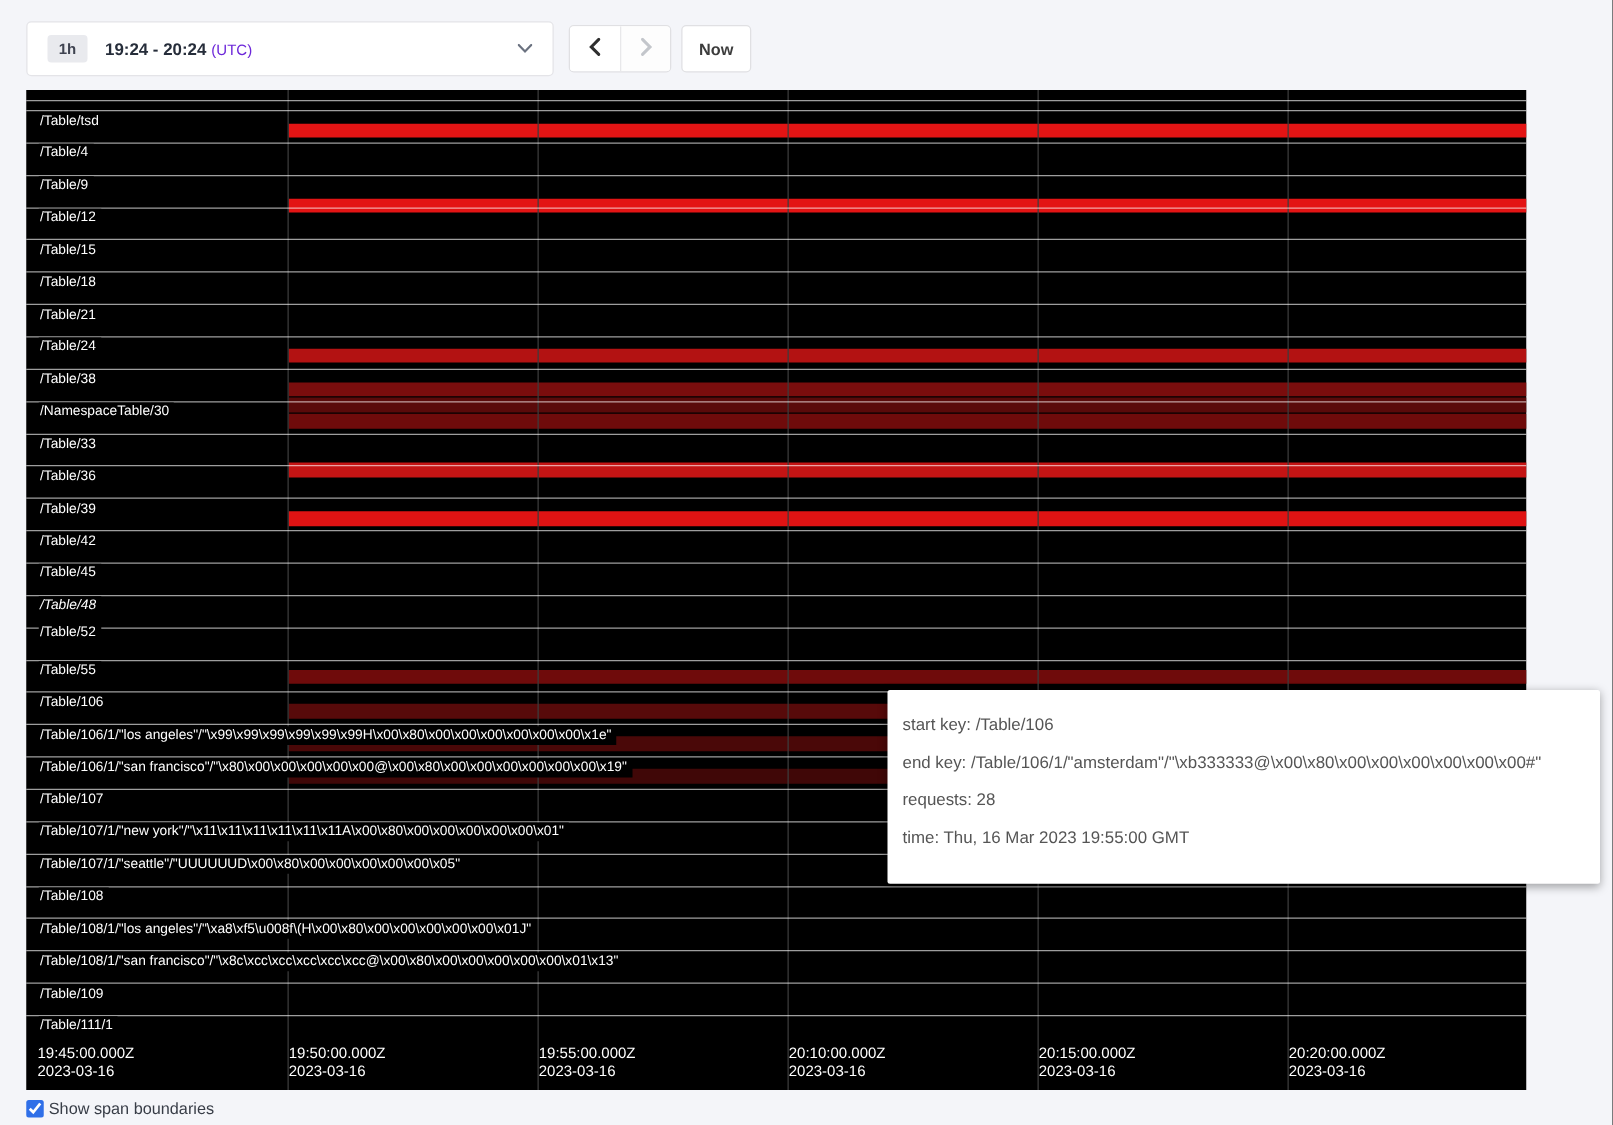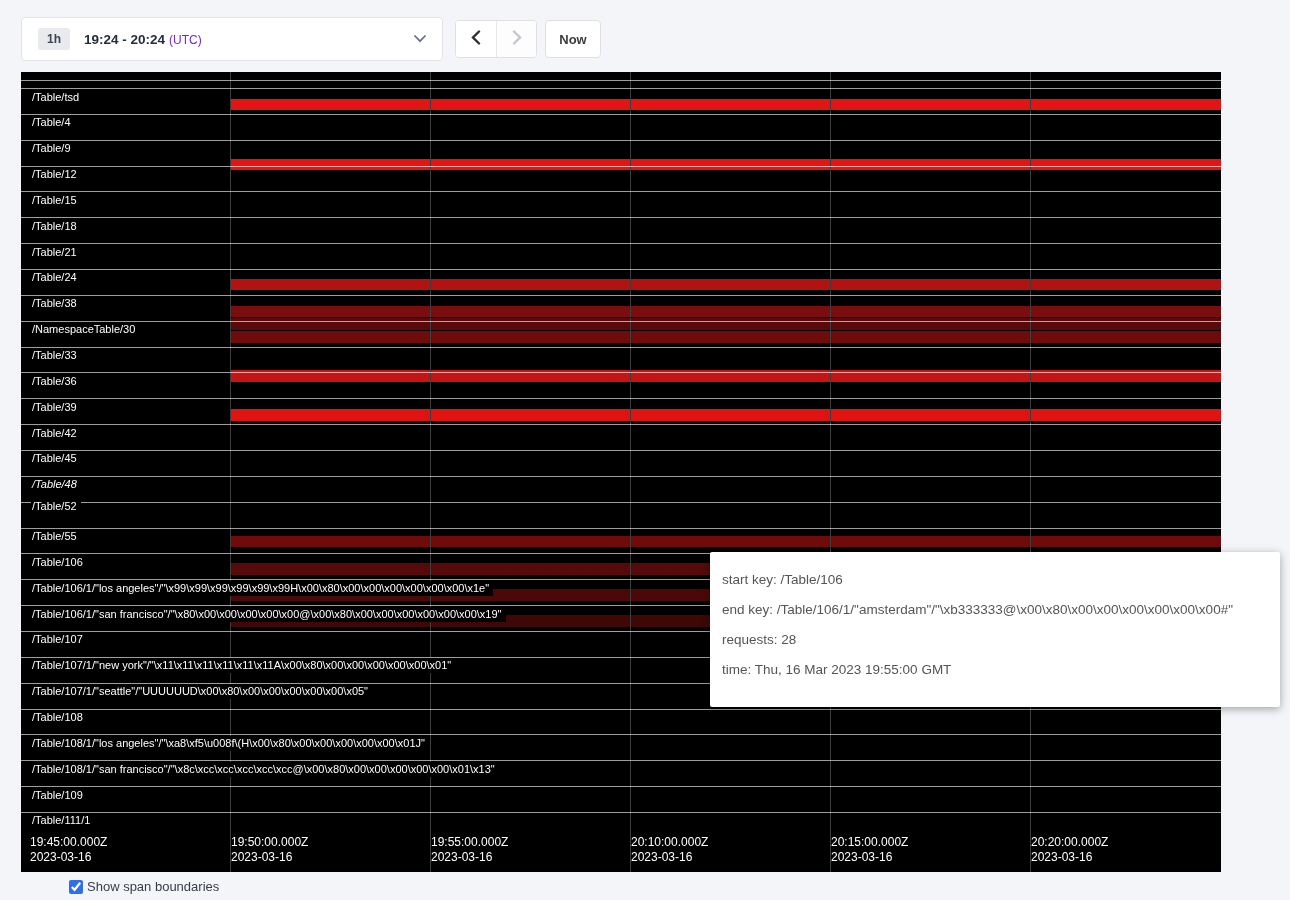--- a/index.html
+++ b/index.html
@@ -52,21 +52,21 @@
   .xtick { position:absolute; top:763px; z-index:4; color:#fff; font-size:12px; line-height:15px; white-space:nowrap; }
   .tooltip {
     position:absolute; left:689px; top:480px; width:570px; height:155px;
     background:#fff; z-index:10; border-radius:2px;
     box-shadow:0 2px 8px rgba(0,0,0,0.35);
     padding:6px 12px 0 12px; color:#555; font-size:13.5px;
   }
   .tooltip-line { margin-top:13px; line-height:17px; white-space:nowrap; }
 
   
-  .footer { display:flex; align-items:center; margin-top:7px; font-size:13px; color:#383d47;margin-left:48px; }
+  .footer { display:flex; align-items:center; margin-top:7px; font-size:13px; color:#383d47; }
   .footer input { width:14px; height:14px; accent-color:#2f6fe8; margin:0 4px 0 0; }
 </style>
 </head>
 <body>
 
 <div class="wrap">
 
   <div class="toolbar">
     <div class="time-select">
       <span class="badge">1h</span>

